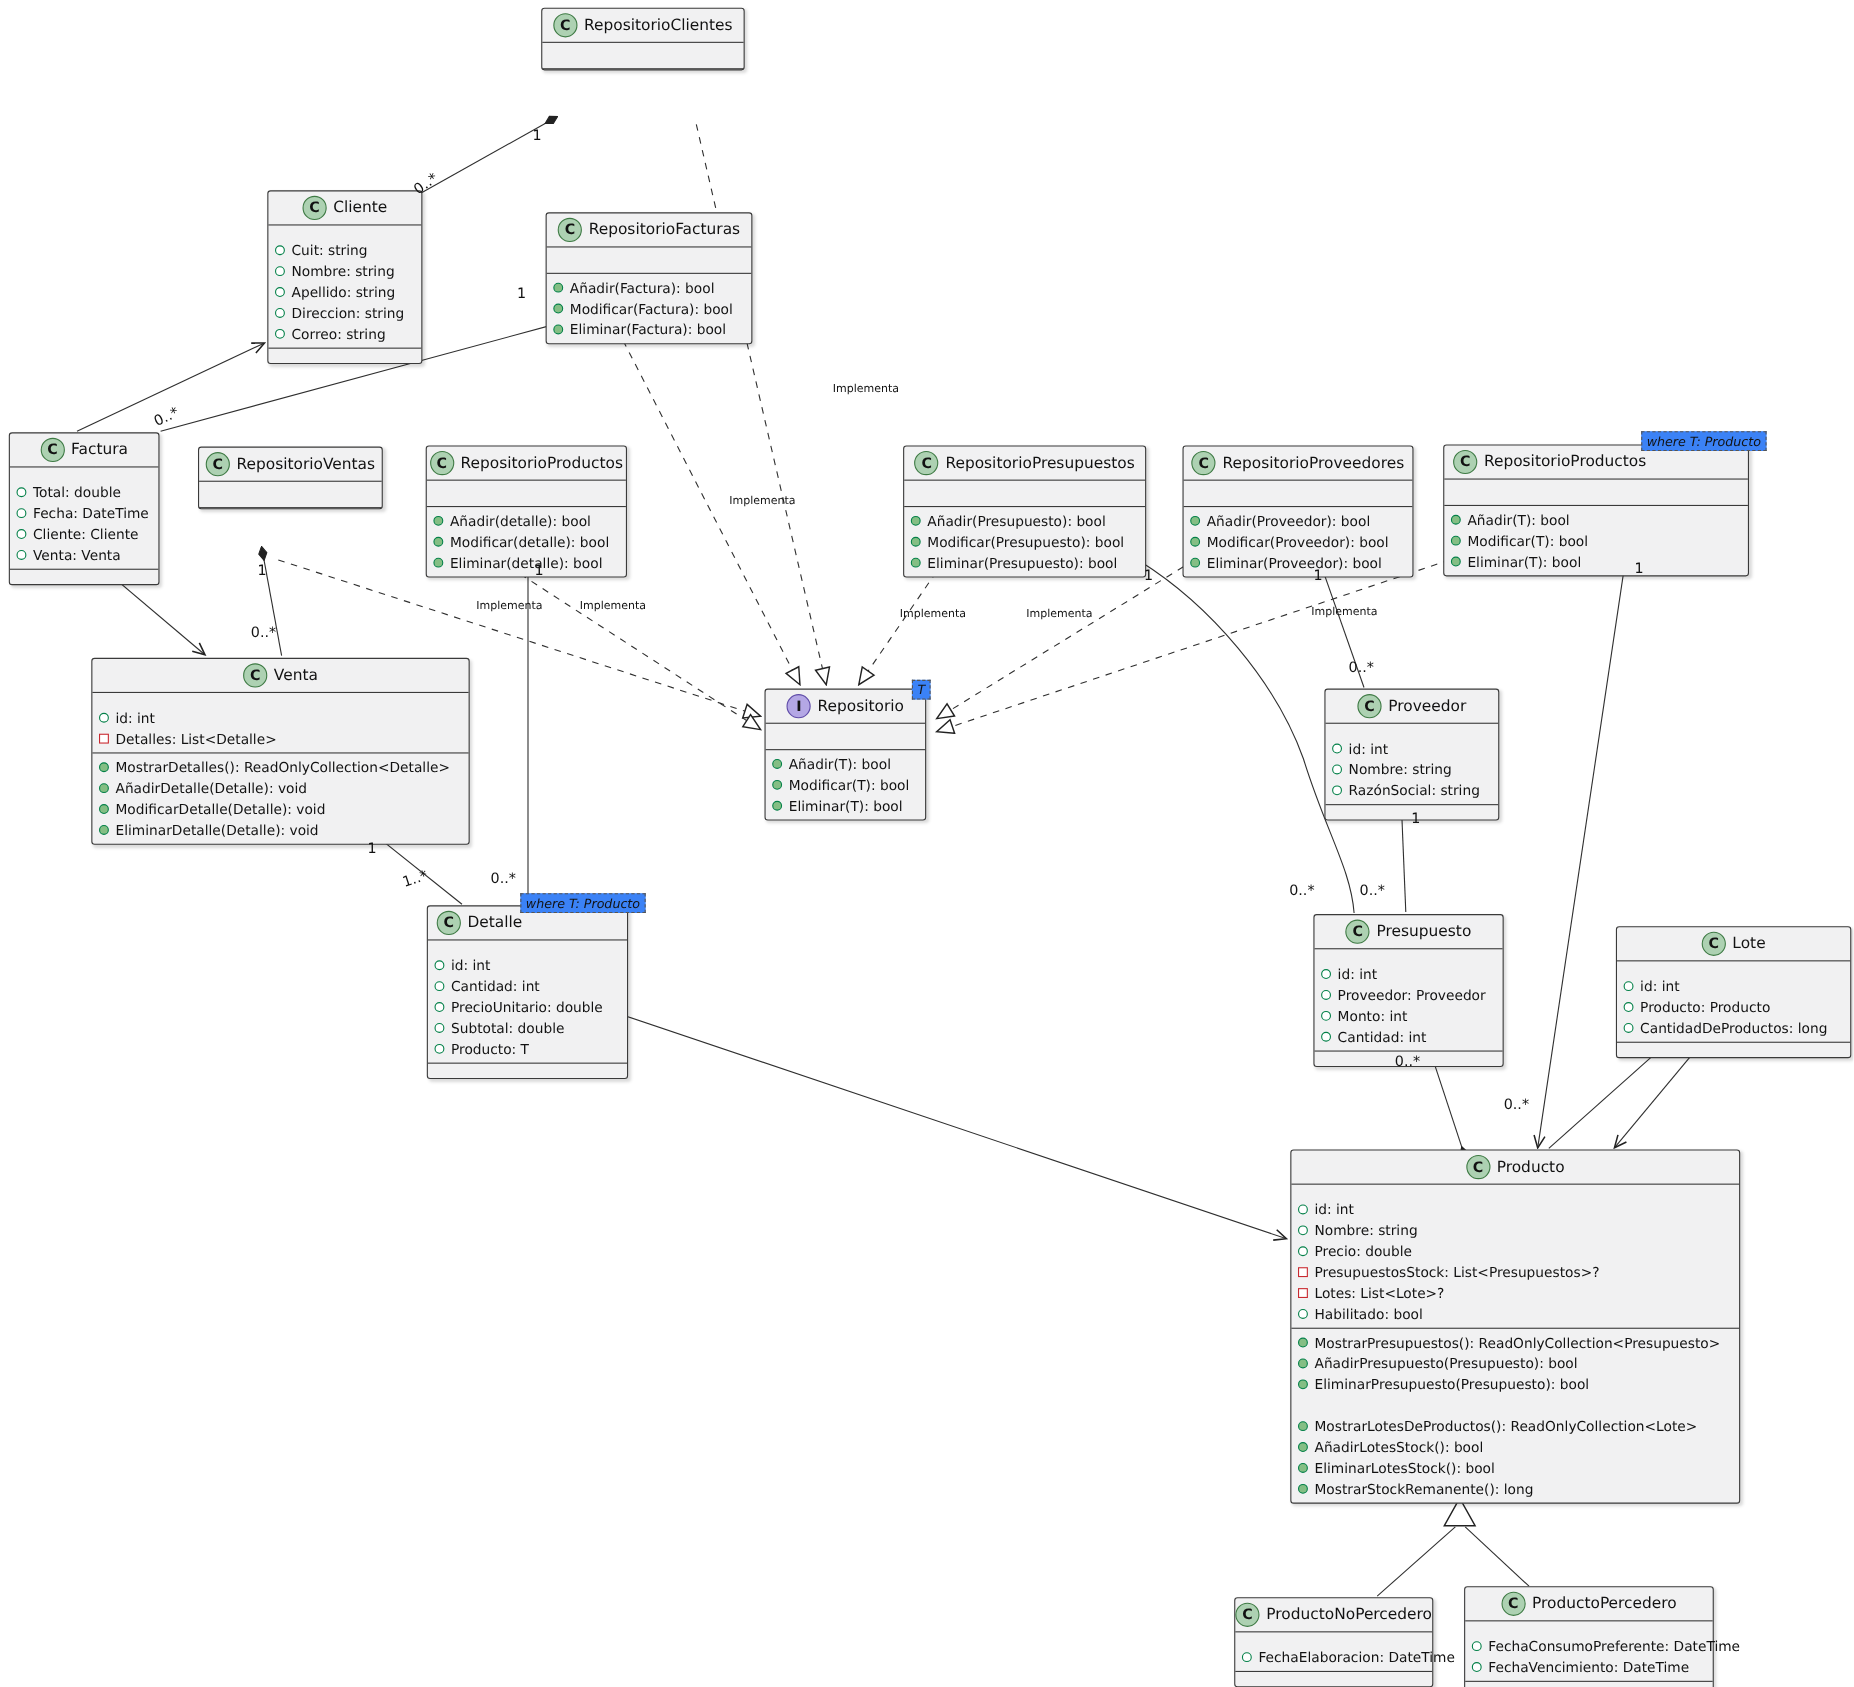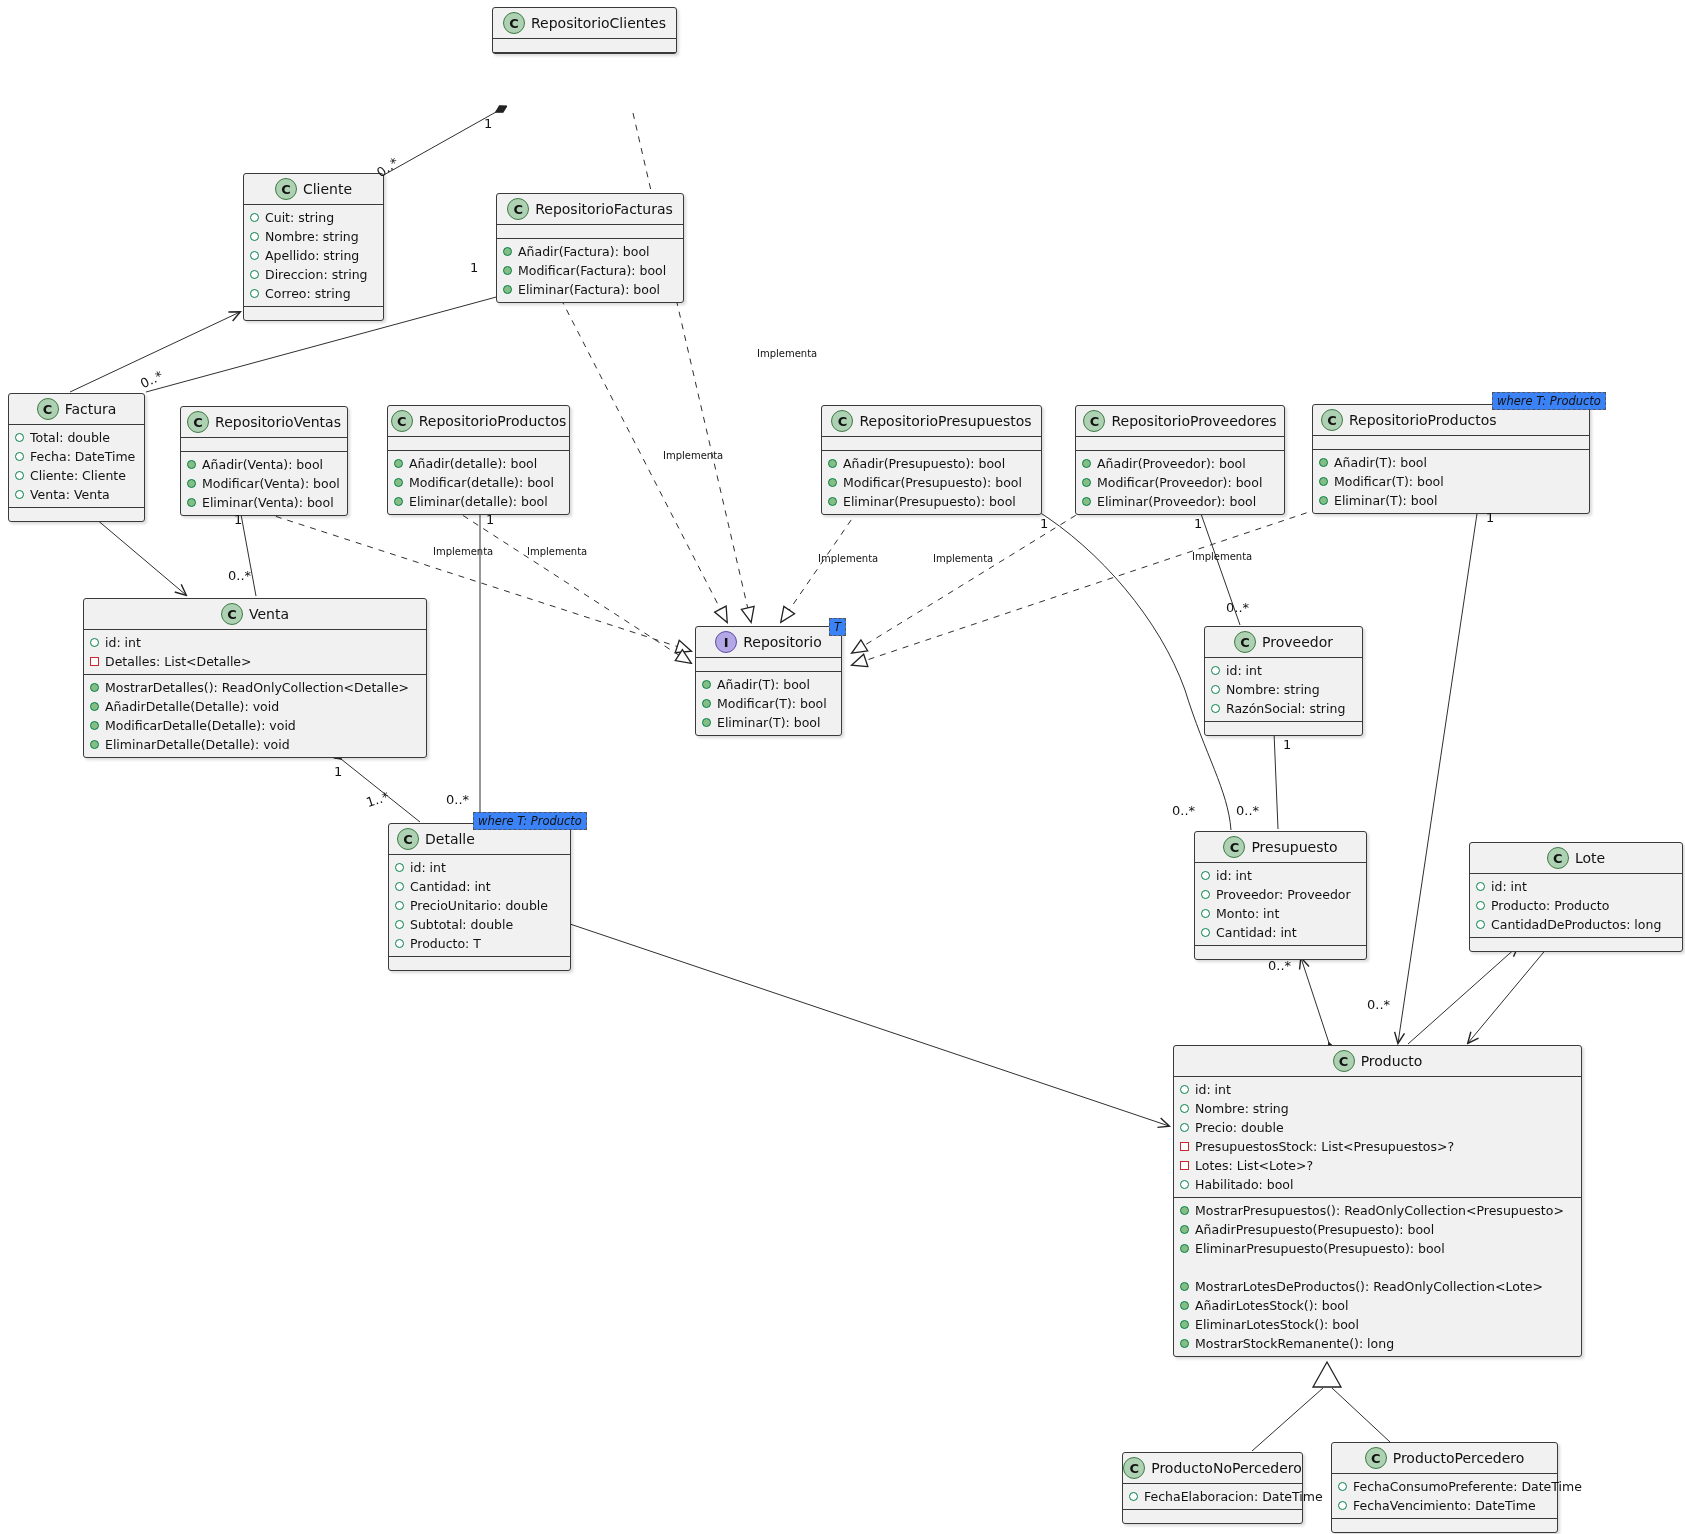--- a/index.html
+++ b/index.html
@@ -11,21 +11,21 @@
   .uml-title{display:flex;align-items:center;justify-content:center;gap:6px;padding:4px 8px;
              border-bottom:1px solid #3a3a3a;font-size:14px;white-space:nowrap;}
   .uml-title.left{justify-content:flex-start;}
   .badge{width:22px;height:22px;border-radius:50%;display:flex;align-items:center;justify-content:center;
          font-weight:bold;font-size:13px;flex:0 0 22px;box-sizing:border-box;}
   .badge.c{background:#ADD1B2;border:1px solid #3E7A44;}
   .badge.i{background:#B4A7E5;border:1px solid #5F4BA8;}
   .uml-name{white-space:nowrap;}
   .uml-name.it{}
   .uml-sec{padding:3px 6px;min-height:7px;}
-  .uml-sec.attrs{border-bottom:1px solid #3a3a3a;}
+  .uml-sec.attrs{border-bottom:1px solid #3a3a3a;margin-top:10px;}
   .mrow{display:flex;align-items:center;gap:6px;height:19px;white-space:nowrap;}
   .mic{width:9px;height:9px;flex:0 0 9px;box-sizing:border-box;background:#fff;}
   .mic.public{border:1.5px solid #038048;border-radius:50%;}
   .mic.private{border:1.5px solid #C82930;}
   .mic.method{background:#84BE84;border:1px solid #038048;border-radius:50%;}
   .gtag{position:absolute;z-index:3;border:1px dashed #555;background:#3b82f6;font-style:italic;
         font-size:11.5px;padding:1px 4px;white-space:nowrap;}
   .elabel{position:absolute;z-index:2;font-size:10px;white-space:nowrap;}
   .mult{position:absolute;z-index:2;font-size:13px;white-space:nowrap;}
 </style>
@@ -166,34 +166,20 @@
       </div>
     <div class="uml-sec methods"></div>
   </div>
 
   <div class="uml-class" style="left:180px;top:406px;width:166px">
     <div class="uml-title">
       <span class="badge c">C</span>
       <span class="uml-name">RepositorioVentas</span>
     </div>
     <div class="uml-sec attrs"></div>
-    <div class="uml-sec methods">
-        <div class="mrow">
-          <span class="mic method"></span>
-          <span class="mtx">Añadir(Venta): bool</span>
-        </div>
-        <div class="mrow">
-          <span class="mic method"></span>
-          <span class="mtx">Modificar(Venta): bool</span>
-        </div>
-        <div class="mrow">
-          <span class="mic method"></span>
-          <span class="mtx">Eliminar(Venta): bool</span>
-        </div>
-      </div>
   </div>
 
   <div class="uml-class" style="left:387px;top:405px;width:181px">
     <div class="uml-title">
       <span class="badge c">C</span>
       <span class="uml-name">RepositorioProductos</span>
     </div>
     <div class="uml-sec attrs"></div>
     <div class="uml-sec methods">
         <div class="mrow">

